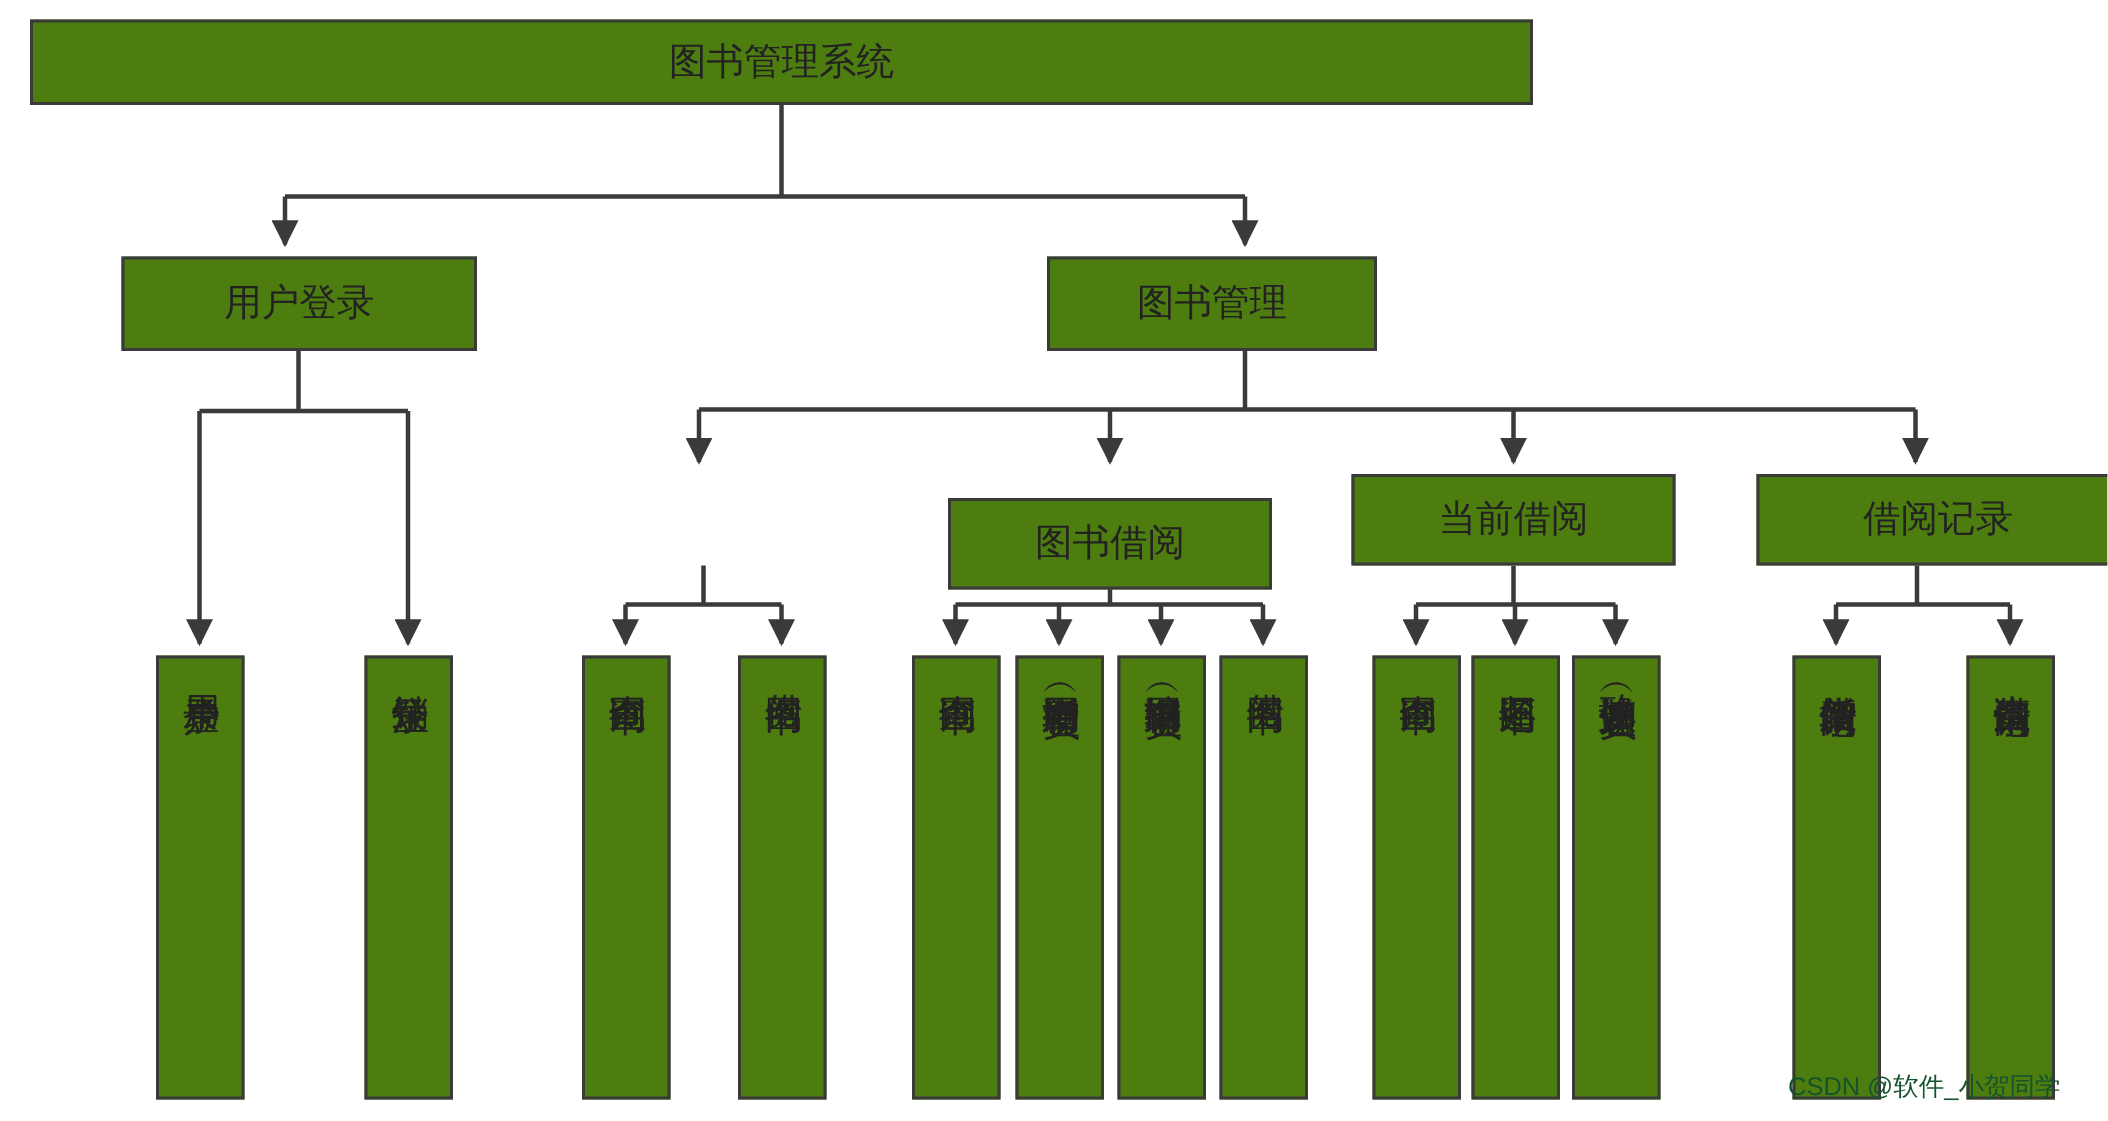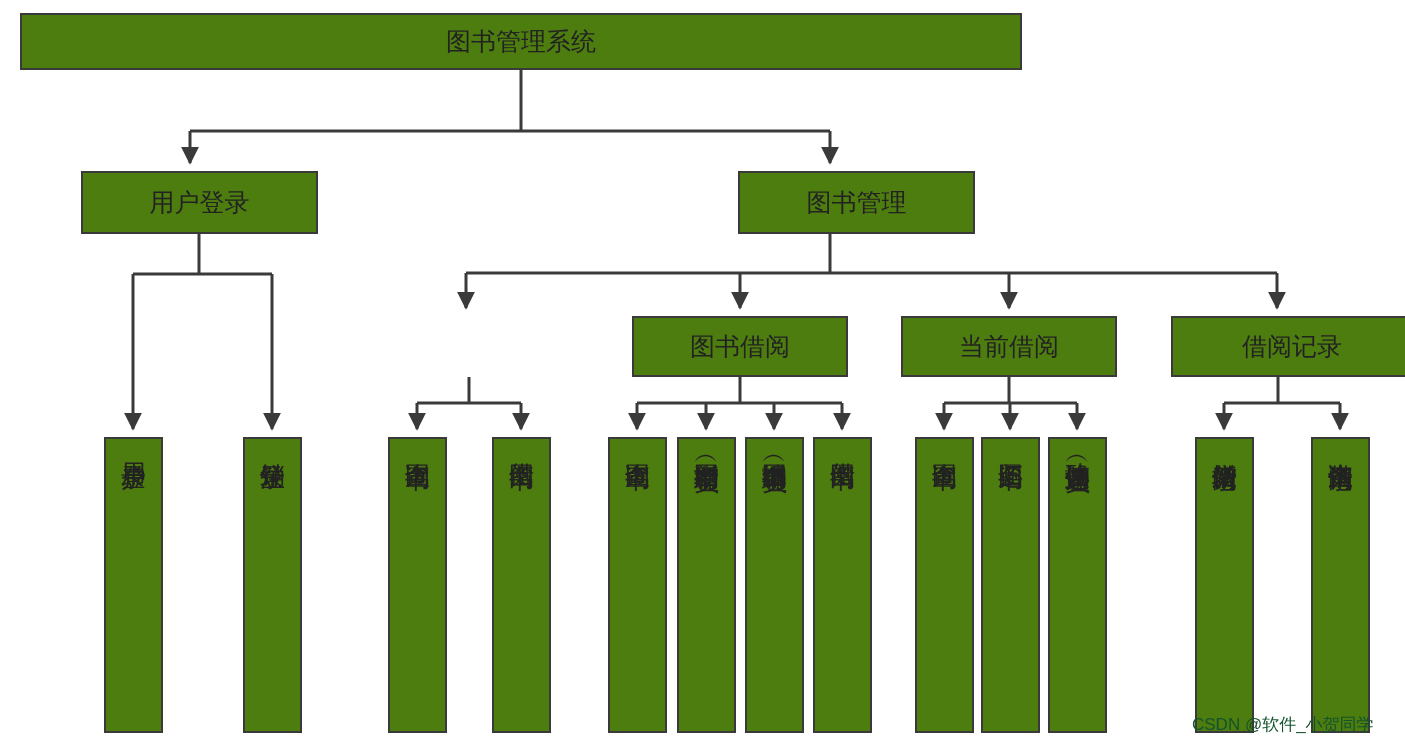--- a/index.html
+++ b/index.html
@@ -134,25 +134,25 @@
     </g>
   </svg>
 
   <div class="node root h" style="left:20px; top:13px; width:1002px; height:57px;">
     <span class="node-label">图书管理系统</span>
   </div>
 
   <div class="node h" style="left:81px; top:171px; width:237px; height:63px;">
     <span class="node-label">用户登录</span>
   </div>
-  <div class="node h" style="left:738px; top:171px; width:237px; height:63px;">
+  <div class="node h" style="left:698px; top:171px; width:220px; height:63px;">
     <span class="node-label">图书管理</span>
   </div>
 
-  <div class="node h" style="left:632px; top:316px; width:216px; height:61px;">
+  <div class="node h" style="left:632px; top:332px; width:216px; height:61px;">
     <span class="node-label">图书借阅</span>
   </div>
   <div class="node h" style="left:901px; top:316px; width:216px; height:61px;">
     <span class="node-label">当前借阅</span>
   </div>
   <div class="node h" style="left:1171px; top:316px; width:242px; height:61px;">
     <span class="node-label">借阅记录</span>
   </div>
 
   <div class="node v" style="left:104px; top:437px; width:59px; height:296px;">

